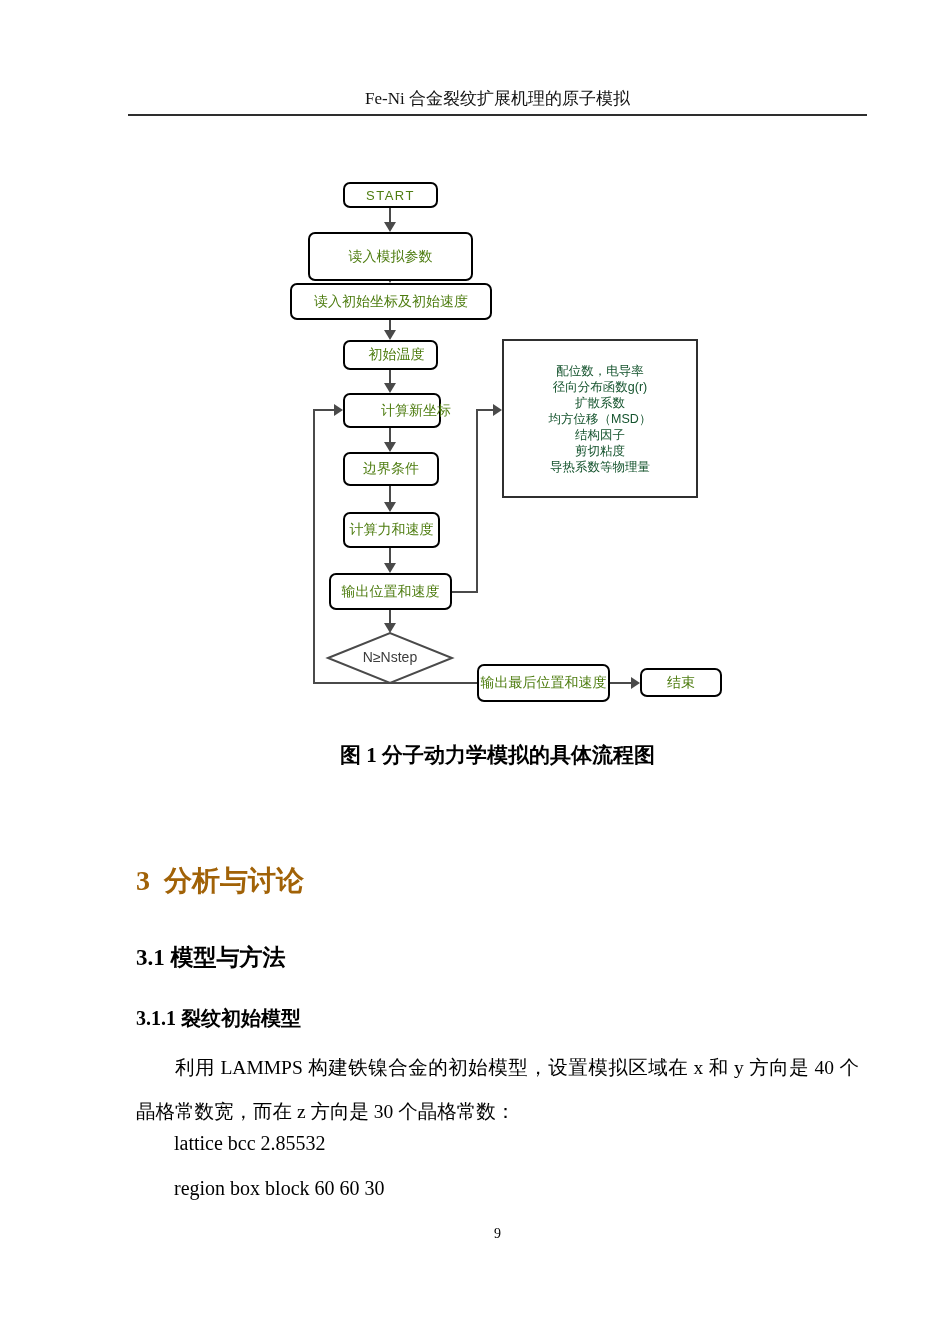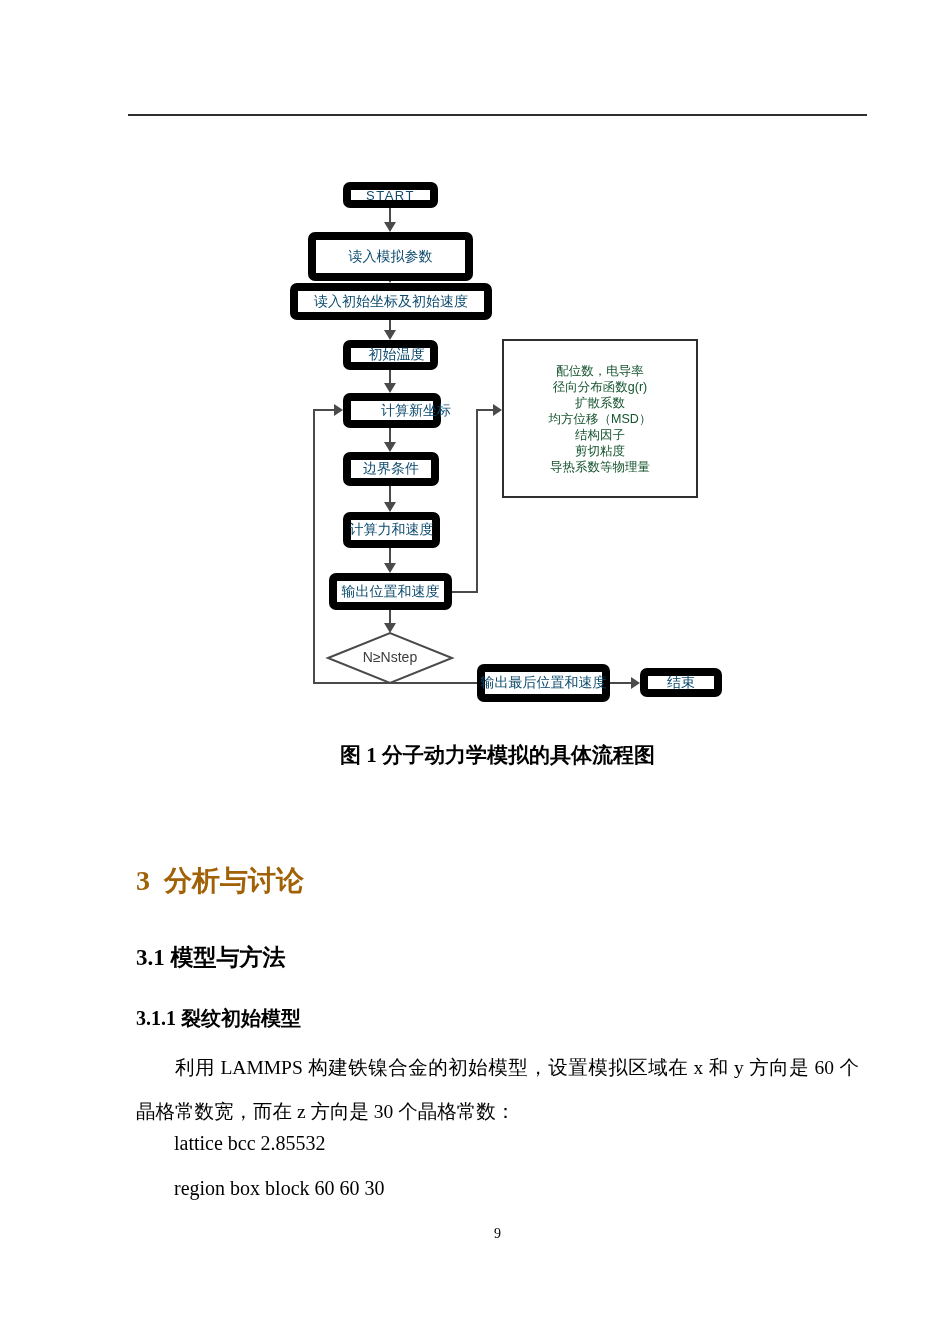--- a/index.html
+++ b/index.html
@@ -6,23 +6,23 @@
   .page{position:relative;width:950px;height:1344px;background:#ffffff;overflow:hidden;
         font-family:"Liberation Serif","DejaVu Serif",serif;color:#000;}
 
   
   .header-title{position:absolute;left:128px;top:87px;width:739px;text-align:center;
                 font-size:17px;color:#111;}
   .header-rule{position:absolute;left:128px;top:114px;width:739px;height:2px;background:#2e2e2e;}
 
   
   .flow-svg{position:absolute;left:0;top:0;width:950px;height:1344px;pointer-events:none;}
-  .node{position:absolute;box-sizing:border-box;background:#fff;border:8px solid #000000;
+  .node{position:absolute;box-sizing:border-box;background:#fff;border:2px solid #000000;
         border-radius:7px;display:flex;align-items:center;justify-content:center;
-        font-family:"Liberation Sans","DejaVu Sans",sans-serif;font-size:14px;color:#0c4a6e;
+        font-family:"Liberation Sans","DejaVu Sans",sans-serif;font-size:14px;color:#4d7c0f;
         white-space:nowrap;}
   .node.start-node{font-size:13px;letter-spacing:1.5px;}
   .diamond-label{position:absolute;left:330px;top:649px;width:120px;text-align:center;
         font-family:"Liberation Sans","DejaVu Sans",sans-serif;font-size:14px;color:#3d3d3d;}
   .side-box{position:absolute;left:502px;top:339px;width:196px;height:159px;box-sizing:border-box;
         background:#fff;border:2px solid #2f2f2f;display:flex;flex-direction:column;
         align-items:center;justify-content:center;
         font-family:"Liberation Sans","DejaVu Sans",sans-serif;font-size:12.5px;line-height:16px;
         color:#14532d;text-align:center;}
 
@@ -41,20 +41,21 @@
         line-height:45px;color:#000;}
   .code-line{text-indent:38px;white-space:pre;}
   .page-number{position:absolute;left:128px;top:1226px;width:739px;text-align:center;
         font-size:14px;color:#000;}
 </style>
 </head>
 <body>
 
 <div class="page">
 
+  <div class="header-title">Fe-Ni 合金裂纹扩展机理的原子模拟</div>
   <div class="header-rule"></div>
 
   <svg class="flow-svg" viewBox="0 0 950 1344" xmlns="http://www.w3.org/2000/svg">
     <g stroke="#4a4a4a" stroke-width="2" fill="none">
 
       <line x1="390" y1="208" x2="390" y2="222"></line>
       <line x1="390" y1="265" x2="390" y2="273"></line>
       <line x1="390" y1="319" x2="390" y2="330"></line>
       <line x1="390" y1="369" x2="390" y2="383"></line>
       <line x1="390" y1="428" x2="390" y2="442"></line>
@@ -106,21 +107,21 @@
     <div>剪切粘度</div>
     <div>导热系数等物理量</div>
   </div>
 
   <div class="caption">图 1 分子动力学模拟的具体流程图</div>
 
   <div class="h1">3  分析与讨论</div>
   <div class="h2">3.1 模型与方法</div>
   <div class="h3">3.1.1 裂纹初始模型</div>
 
-  <div class="body-par">利用 LAMMPS 构建铁镍合金的初始模型，设置模拟区域在 x 和 y 方向是 60 个晶格常数宽，而在 z 方向是 30 个晶格常数：</div>
+  <div class="body-par">利用 LAMMPS 构建铁镍合金的初始模型，设置模拟区域在 x 和 y 方向是 40 个晶格常数宽，而在 z 方向是 30 个晶格常数：</div>
 
   <div class="code-block">
     <div class="code-line">lattice bcc 2.85532</div>
     <div class="code-line">region box block 60 60 30</div>
   </div>
 
   <div class="page-number">9</div>
 
 </div>
 

